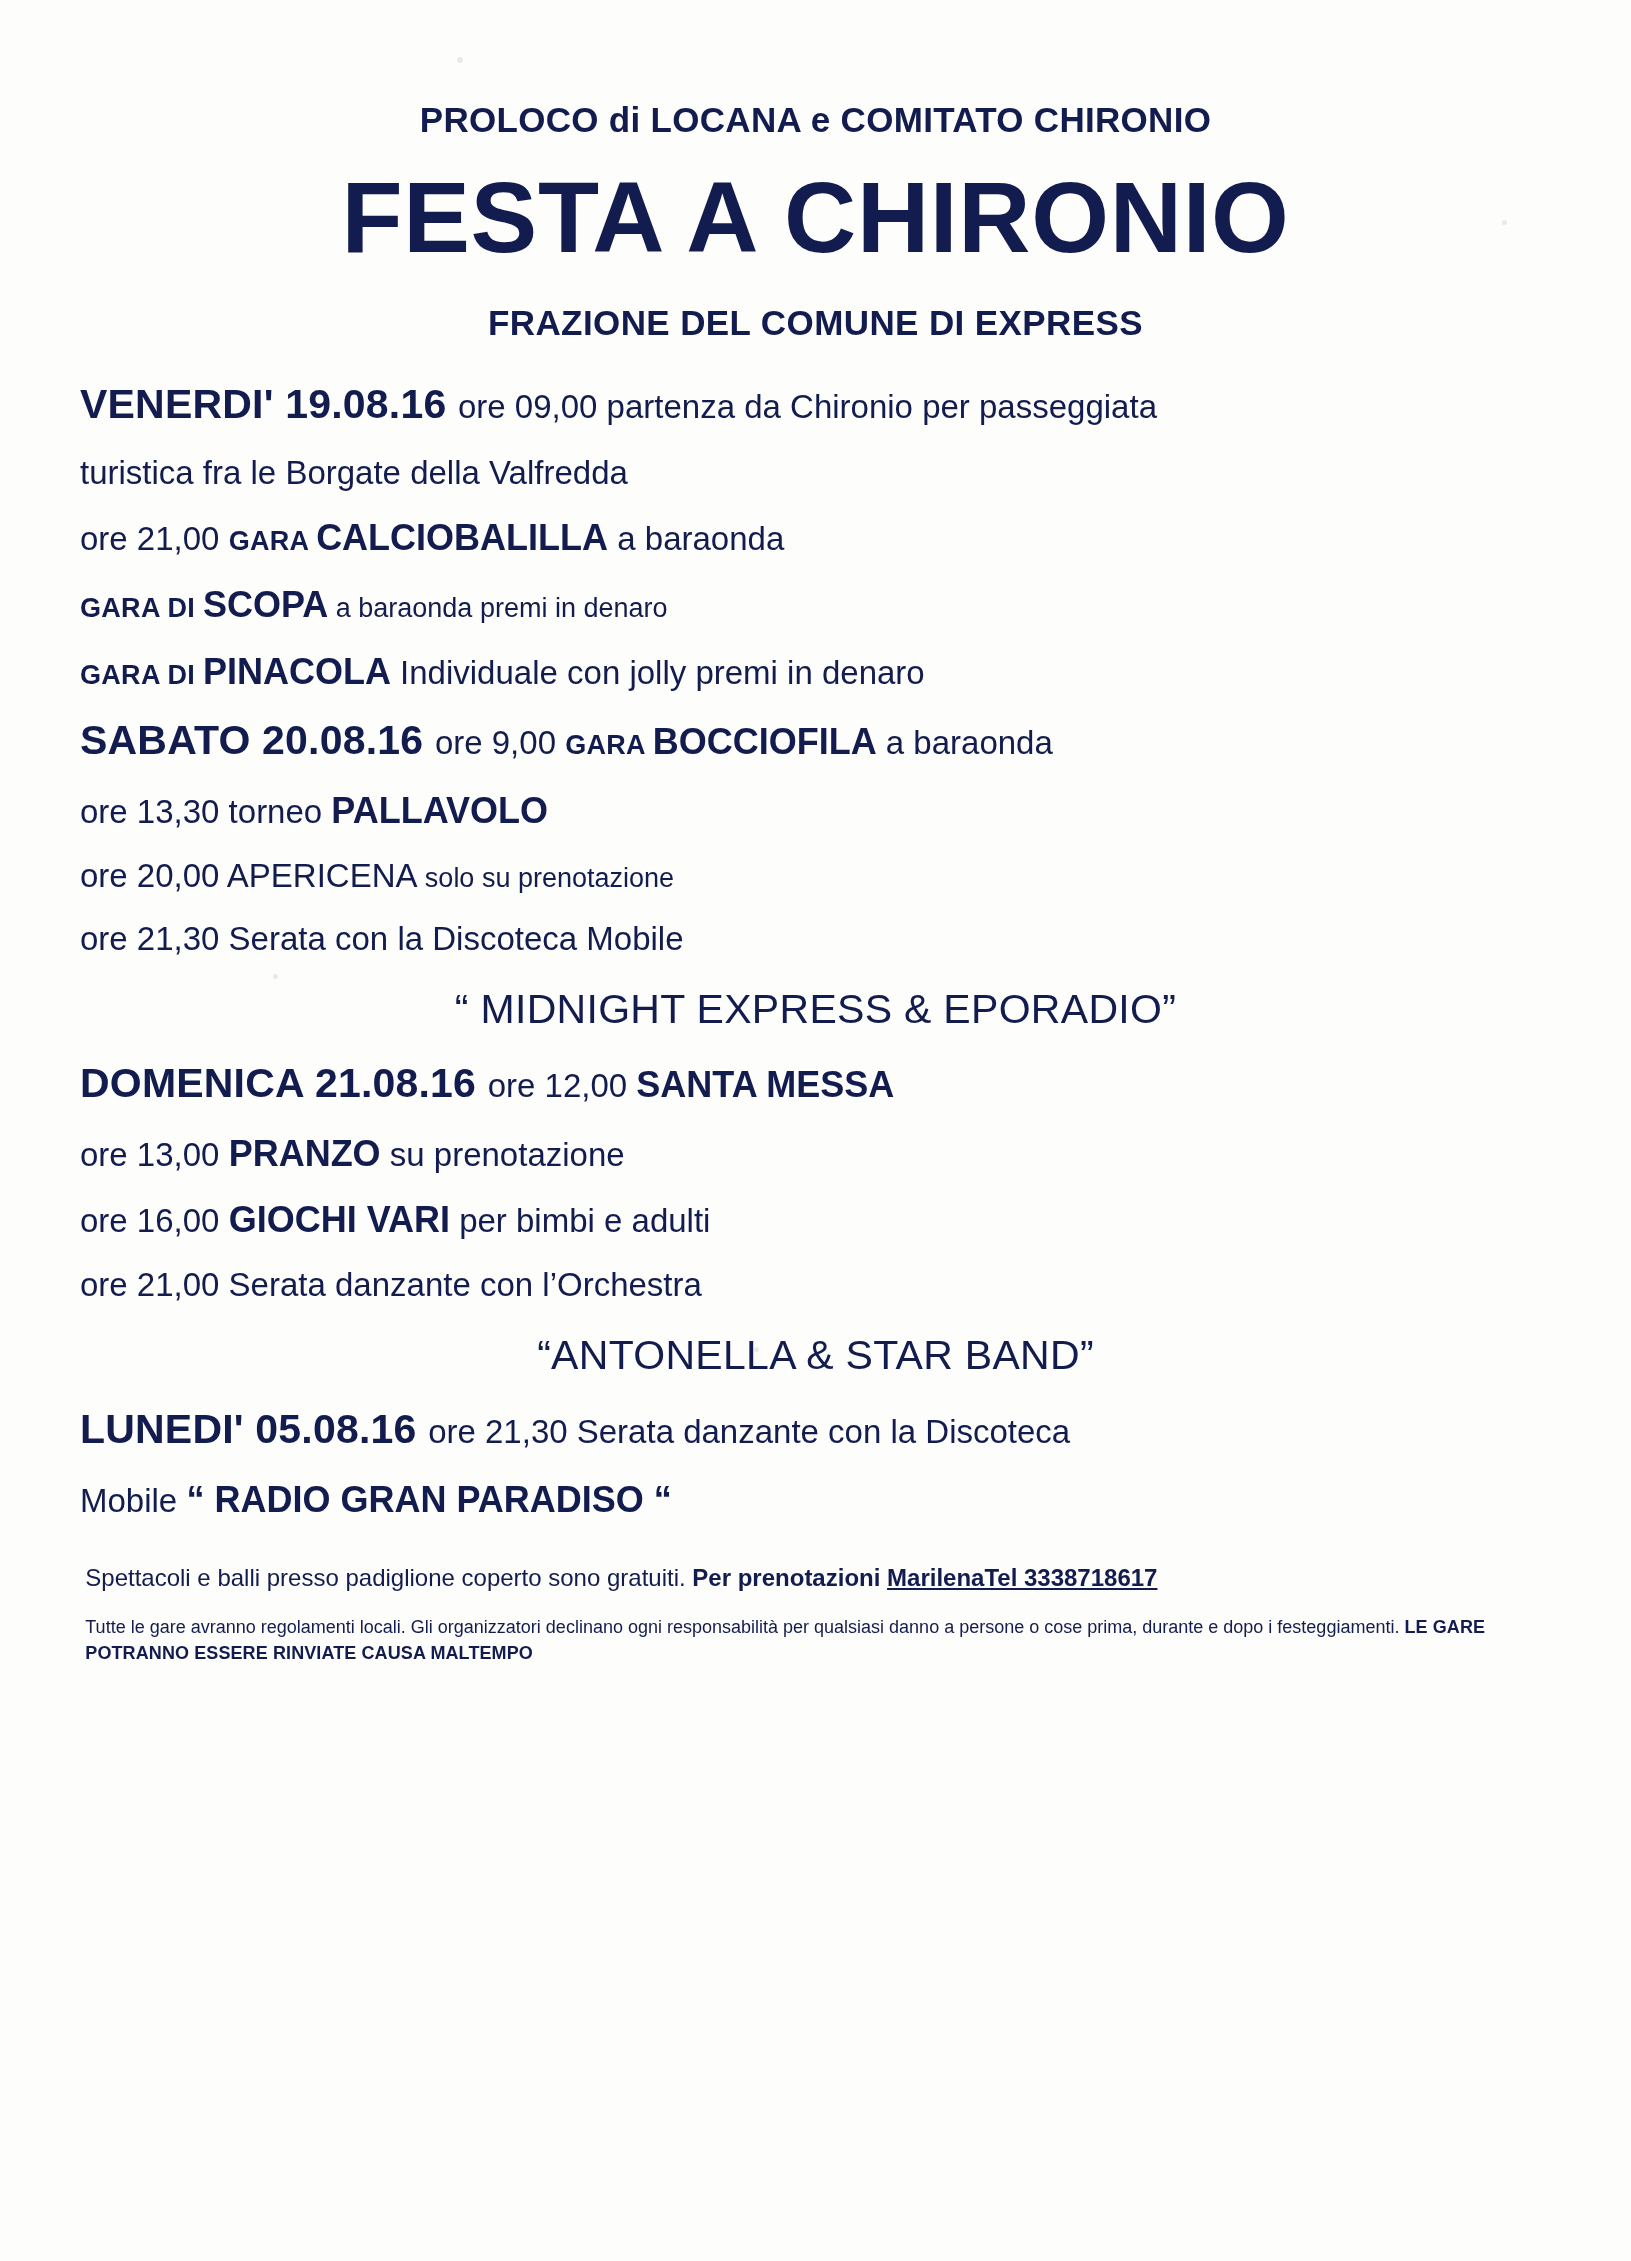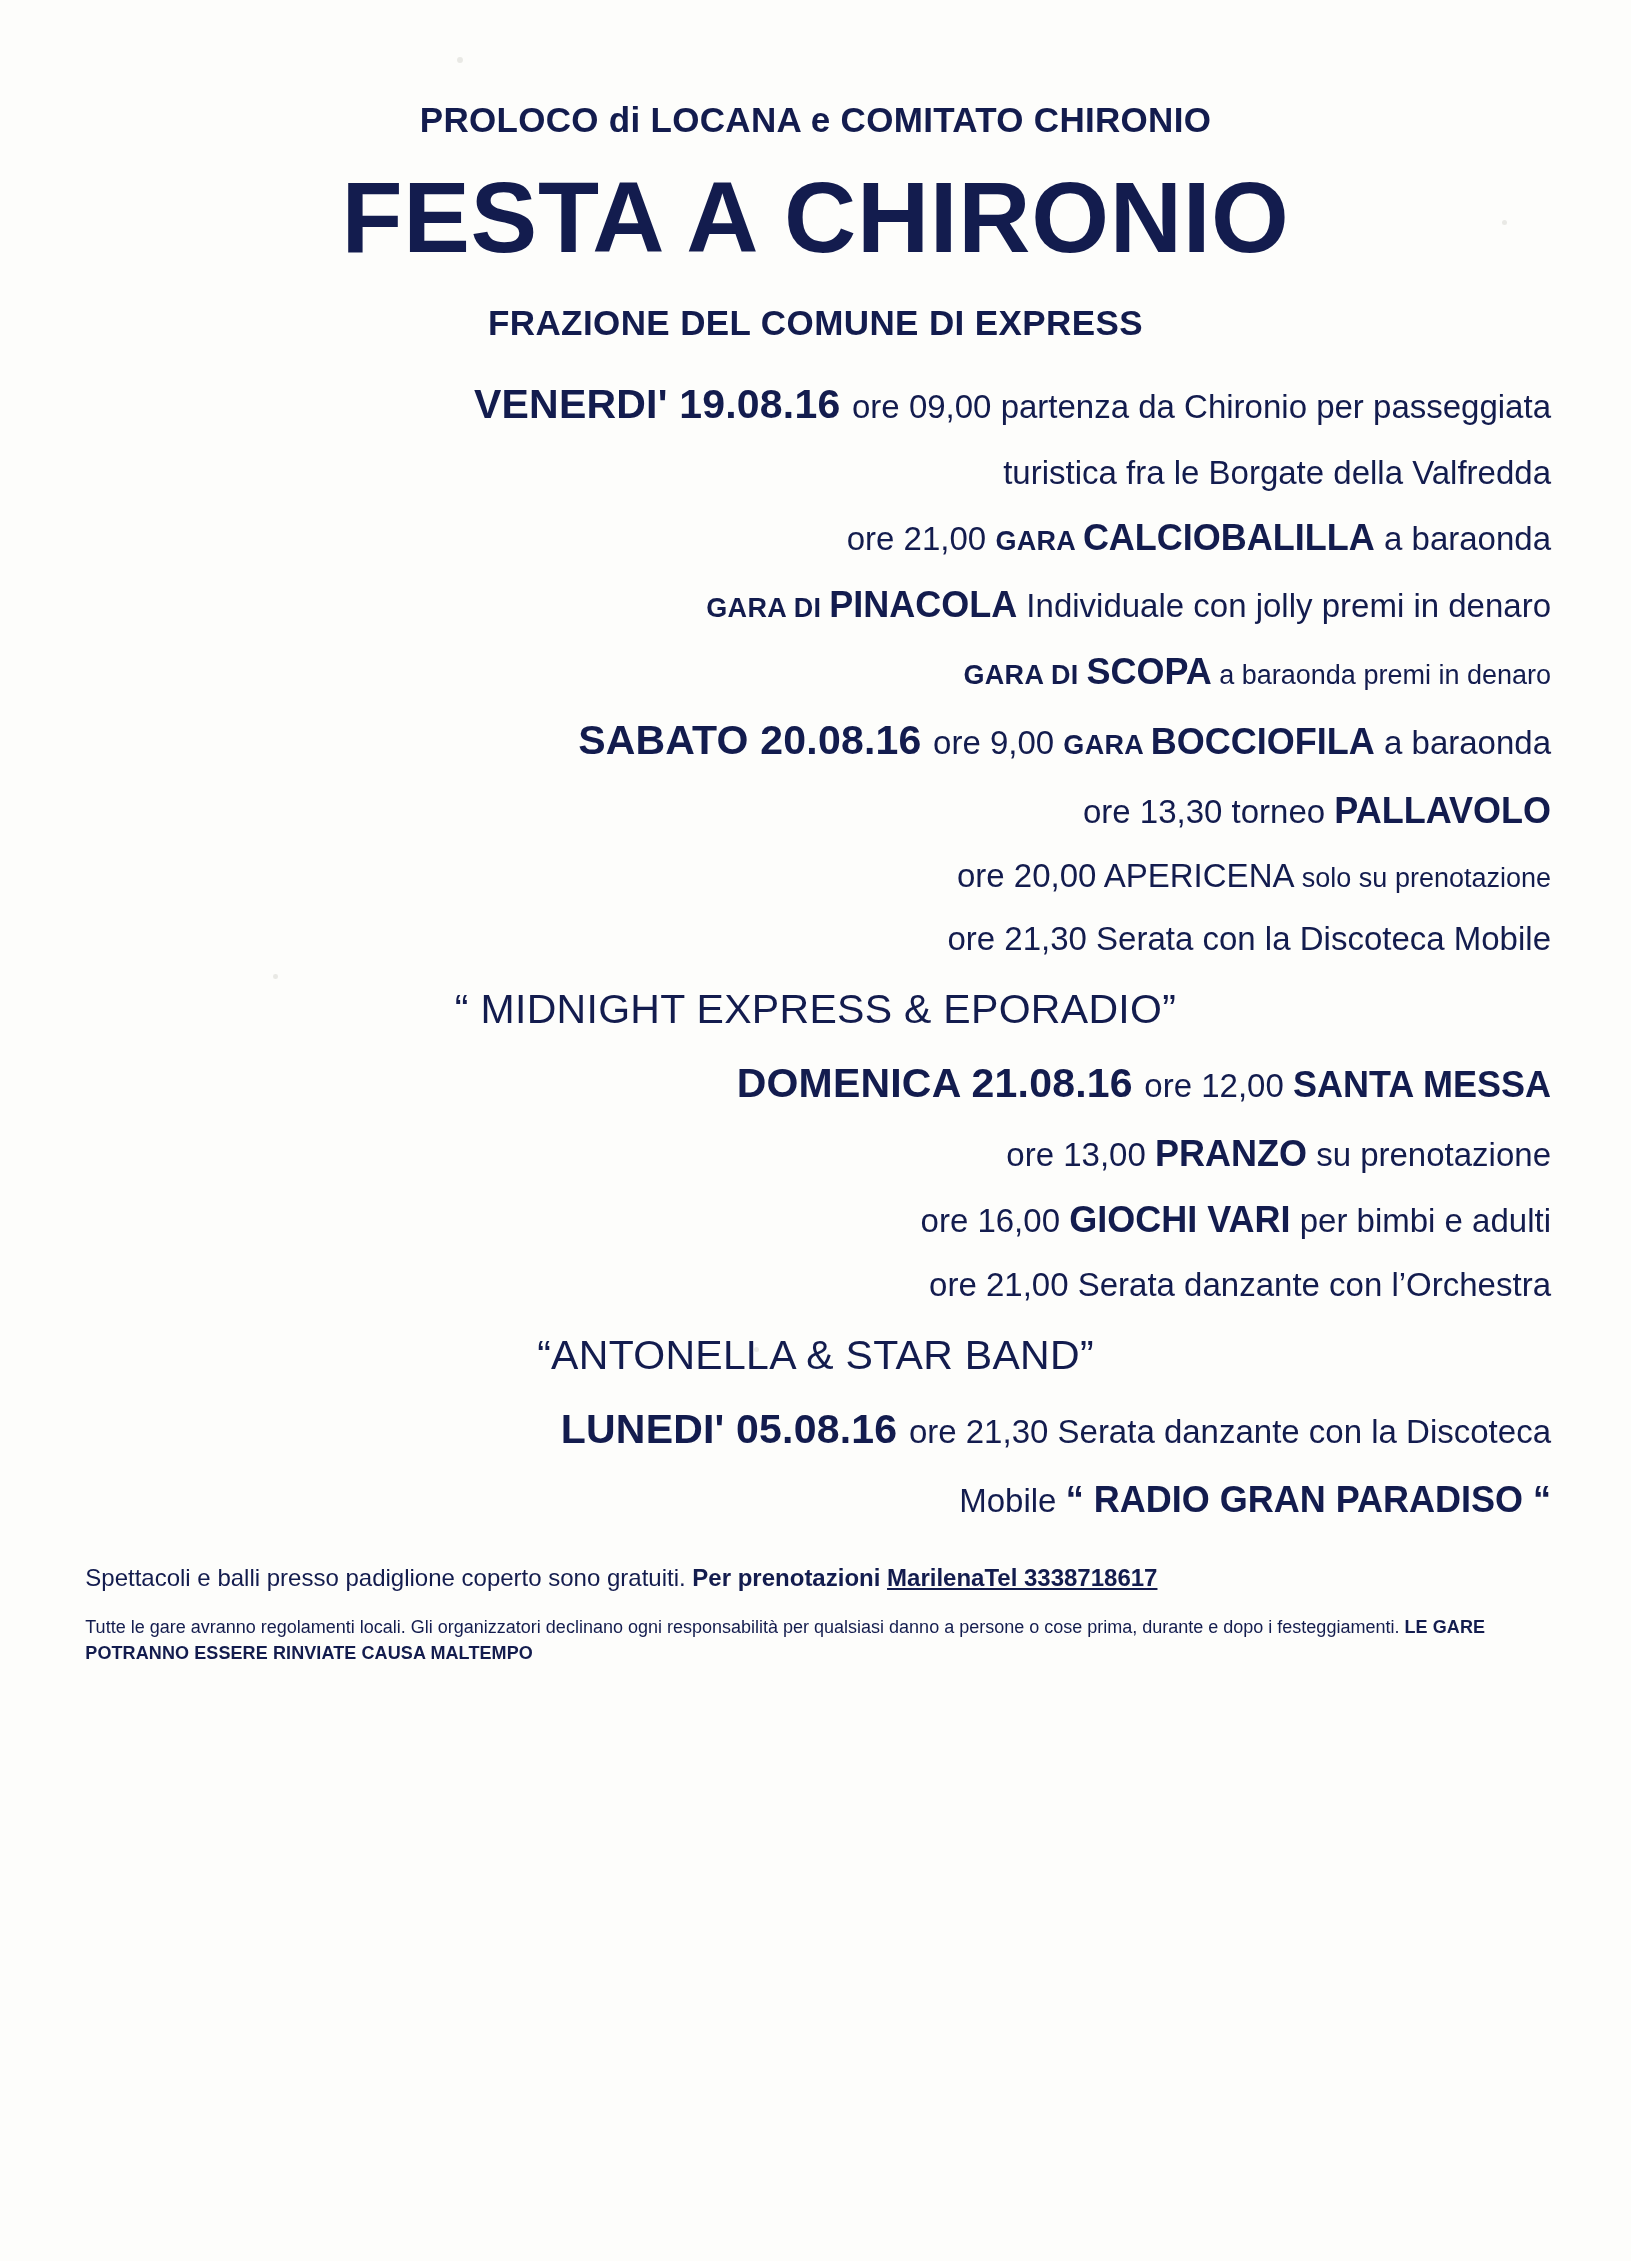--- a/index.html
+++ b/index.html
@@ -48,21 +48,21 @@
     margin: 1px 0 35px 0;
     line-height: 1.02;
   }
   .subtitle {
     font-size: 35px;
     font-weight: bold;
     letter-spacing: 0.4px;
     margin-bottom: 39px;
   }
   .row {
-    text-align: right;
+    text-align: left;
     margin: 0 0 25px 0;
     line-height: 1.16;
   }
   .day {
     font-size: 41px;
     font-weight: bold;
     letter-spacing: 0.2px;
   }
   .t-norm {
     font-size: 33px;
@@ -119,22 +119,22 @@
   <div class="line org">PROLOCO di LOCANA e COMITATO CHIRONIO</div>
 
   <h1 class="line title">FESTA A CHIRONIO</h1>
 
   <div class="line subtitle">FRAZIONE DEL COMUNE DI EXPRESS</div>
 
   <div id="schedule">
       <div class="row"><span class="day inline">VENERDI' 19.08.16 </span><span class="inline t-norm">ore 09,00 partenza da Chironio per passeggiata</span></div>
       <div class="row"><span class="inline t-norm">turistica fra le Borgate della Valfredda</span></div>
       <div class="row"><span class="inline t-norm">ore 21,00 </span><span class="inline t-small-caps">GARA </span><span class="inline t-bold">CALCIOBALILLA</span><span class="inline t-norm"> a baraonda</span></div>
+      <div class="row"><span class="inline t-small-caps">GARA DI </span><span class="inline t-bold">SCOPA</span><span class="inline t-small"> a baraonda premi in denaro</span></div>
       <div class="row"><span class="inline t-small-caps">GARA DI </span><span class="inline t-bold">PINACOLA</span><span class="inline t-norm"> Individuale con jolly premi in denaro</span></div>
-      <div class="row"><span class="inline t-small-caps">GARA DI </span><span class="inline t-bold">SCOPA</span><span class="inline t-small"> a baraonda premi in denaro</span></div>
       <div class="row"><span class="day inline">SABATO 20.08.16 </span><span class="inline t-norm">ore 9,00 </span><span class="inline t-small-caps">GARA </span><span class="inline t-bold">BOCCIOFILA</span><span class="inline t-norm"> a baraonda</span></div>
       <div class="row"><span class="inline t-norm">ore 13,30 torneo </span><span class="inline t-bold">PALLAVOLO</span></div>
       <div class="row"><span class="inline t-norm">ore 20,00 APERICENA </span><span class="inline t-small">solo su prenotazione</span></div>
       <div class="row"><span class="inline t-norm">ore 21,30 Serata con la Discoteca Mobile</span></div>
       <div class="line band">“  MIDNIGHT EXPRESS &amp; EPORADIO”</div>
       <div class="row"><span class="day inline">DOMENICA 21.08.16 </span><span class="inline t-norm">ore 12,00 </span><span class="inline t-bold">SANTA MESSA</span></div>
       <div class="row"><span class="inline t-norm">ore 13,00 </span><span class="inline t-bold">PRANZO</span><span class="inline t-norm"> su prenotazione</span></div>
       <div class="row"><span class="inline t-norm">ore 16,00 </span><span class="inline t-bold">GIOCHI VARI</span><span class="inline t-norm"> per bimbi e adulti</span></div>
       <div class="row"><span class="inline t-norm">ore 21,00 Serata danzante con l’Orchestra</span></div>
       <div class="line band">“ANTONELLA &amp; STAR BAND”</div>

